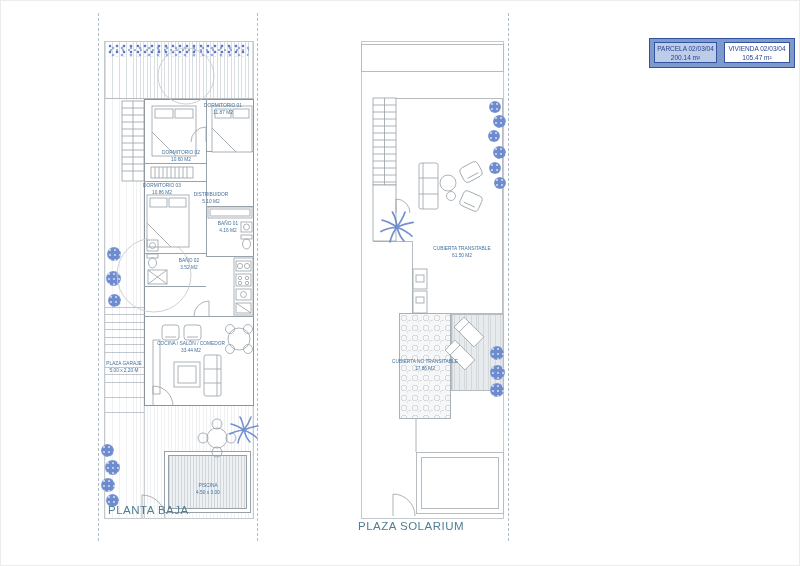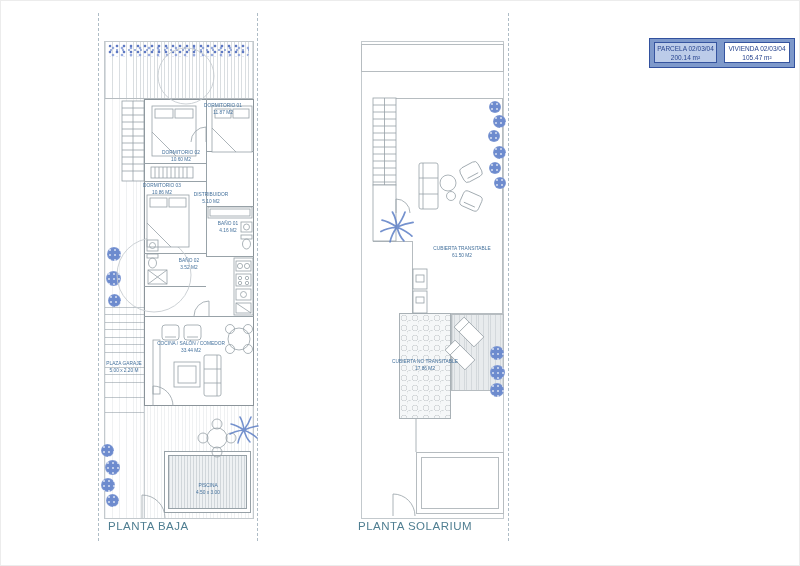--- a/index.html
+++ b/index.html
@@ -305,22 +305,22 @@
   </div>
   <div class="rlabel" style="left:461px;top:251px;">
     <div>CUBIERTA TRANSITABLE</div>
     <div>61.50 M2</div>
   </div>
   <div class="rlabel" style="left:424px;top:364px;">
     <div>CUBIERTA NO TRANSITABLE</div>
     <div>17.86 M2</div>
   </div>
 
-  <div class="title" style="left:107px;top:519px;">PLANTA BAJA</div>
-  <div class="title" style="left:357px;top:519px;">PLANTA SOLARIUM</div>
+  <div class="title" style="left:107px;top:503px;">PLANTA BAJA</div>
+  <div class="title" style="left:357px;top:519px;">PLAZA SOLARIUM</div>
 
   <div class="legend">
     <div class="legend-cell" style="left:4px;width:63px;background:#bccce9;">
       <div class="cell-line">PARCELA 02/03/04</div>
       <div class="cell-line">200.14 m²</div>
     </div>
     <div class="legend-cell" style="left:74px;width:66px;background:#ffffff;">
       <div class="cell-line">VIVIENDA 02/03/04</div>
       <div class="cell-line">105.47 m²</div>
     </div>

